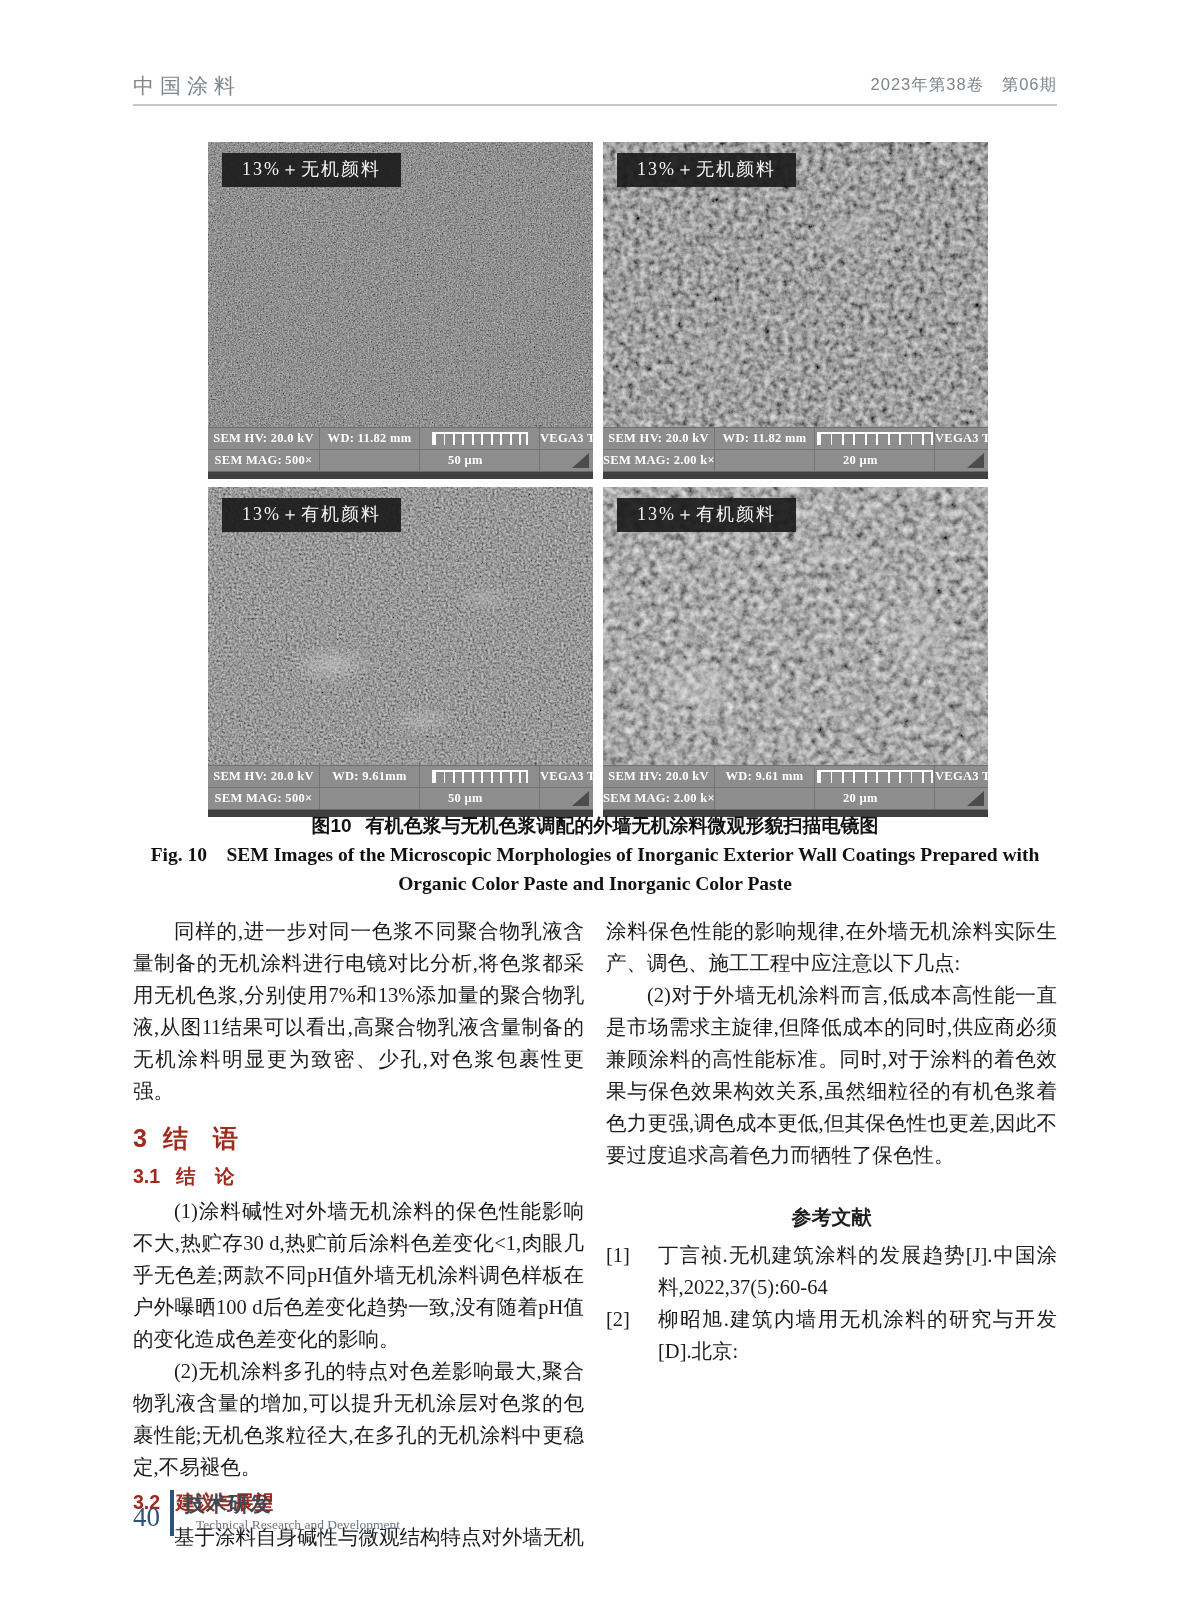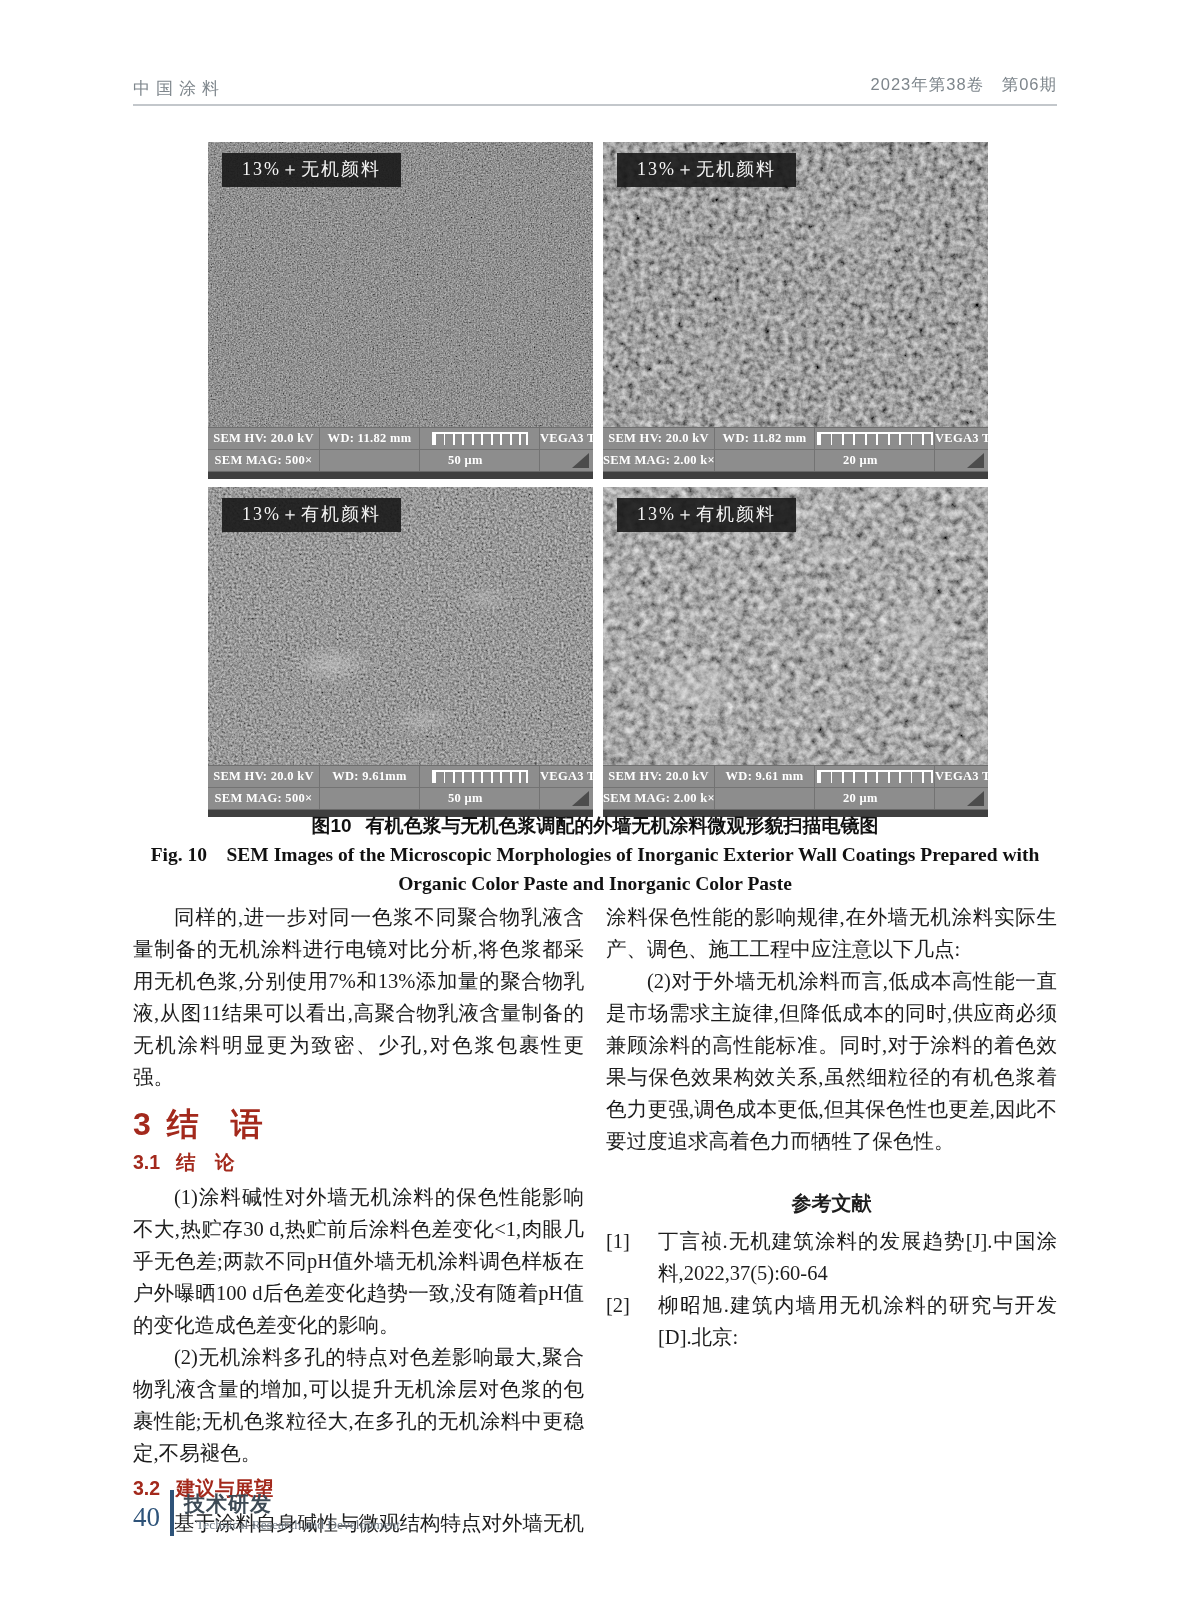--- a/index.html
+++ b/index.html
@@ -1,21 +1,21 @@
 <!DOCTYPE html>
 <html><head>
 <meta charset="utf-8">
 <style>
   html,body{margin:0;padding:0;background:#e8e8e8;}
   .page{position:relative;width:1187px;height:1600px;background:#ffffff;overflow:hidden;
         font-family:"Liberation Serif","DejaVu Serif",serif;color:#1c1c1c;}
 
   
   .hdr{position:absolute;left:133px;top:76px;width:924px;height:26px;}
-  .hdr-left{position:absolute;left:0;bottom:2px;font-size:17px;color:#7e868c;letter-spacing:6px;
+  .hdr-left{position:absolute;left:0;bottom:2px;font-size:21px;color:#7e868c;letter-spacing:6px;
             font-family:Liberation Mono, monospace;margin-top:24px;}
   .hdr-right{position:absolute;right:0;bottom:6px;font-size:16.5px;color:#7e868c;letter-spacing:1px;
              font-family:"Liberation Sans","DejaVu Sans",sans-serif;}
   .hdr-rule{position:absolute;left:133px;top:104px;width:924px;height:2px;background:#c3c7cb;}
 
   
   .fig{position:absolute;left:208px;top:142px;width:944px;}
   .sem-grid{display:grid;grid-template-columns:385px 385px;column-gap:10px;row-gap:9px;}
   .panel{background:#2e2e2e;}
   .micro{position:relative;width:385px;overflow:hidden;background:#353535;}
@@ -56,24 +56,24 @@
   
   .cap-zh{position:absolute;left:133px;top:813px;width:924px;text-align:center;font-weight:bold;
           font-size:19px;color:#111;font-family:"Liberation Sans","DejaVu Sans",sans-serif;}
   .cap-zh .capnum{letter-spacing:0;margin-right:14px;}
   .cap-en{position:absolute;left:120px;top:840px;width:950px;text-align:center;font-weight:bold;
           font-size:19.5px;line-height:29px;color:#111;}
 
   
   .cols{position:absolute;left:133px;top:901px;width:924px;display:flex;column-gap:22px;
         font-size:20.5px;line-height:32px;text-align:justify;}
-  .col{width:451px;}
+  .col{width:451px;margin-top:14px;}
   .para{text-indent:2em;margin:0;}
   .h1red{color:#a3291c;font-family:"Liberation Sans","DejaVu Sans",sans-serif;font-weight:bold;
-         font-size:32px;margin:14px 0 6px 0;line-height:34px;}
+         font-size:25px;margin:14px 0 6px 0;line-height:34px;}
   .h2red{color:#a3291c;font-family:"Liberation Sans","DejaVu Sans",sans-serif;font-weight:bold;
          font-size:19.5px;margin:4px 0 4px 0;line-height:30px;}
   .hnum{margin-right:16px;}
   .refs-title{text-align:center;font-weight:bold;font-size:20px;margin:30px 0 6px 0;
               font-family:"Liberation Sans","DejaVu Sans",sans-serif;}
   .ref{position:relative;padding-left:52px;margin:0;}
   .ref .refnum{position:absolute;left:0;top:0;}
 
   
   .footer{position:absolute;left:133px;top:1490px;display:flex;align-items:center;}

